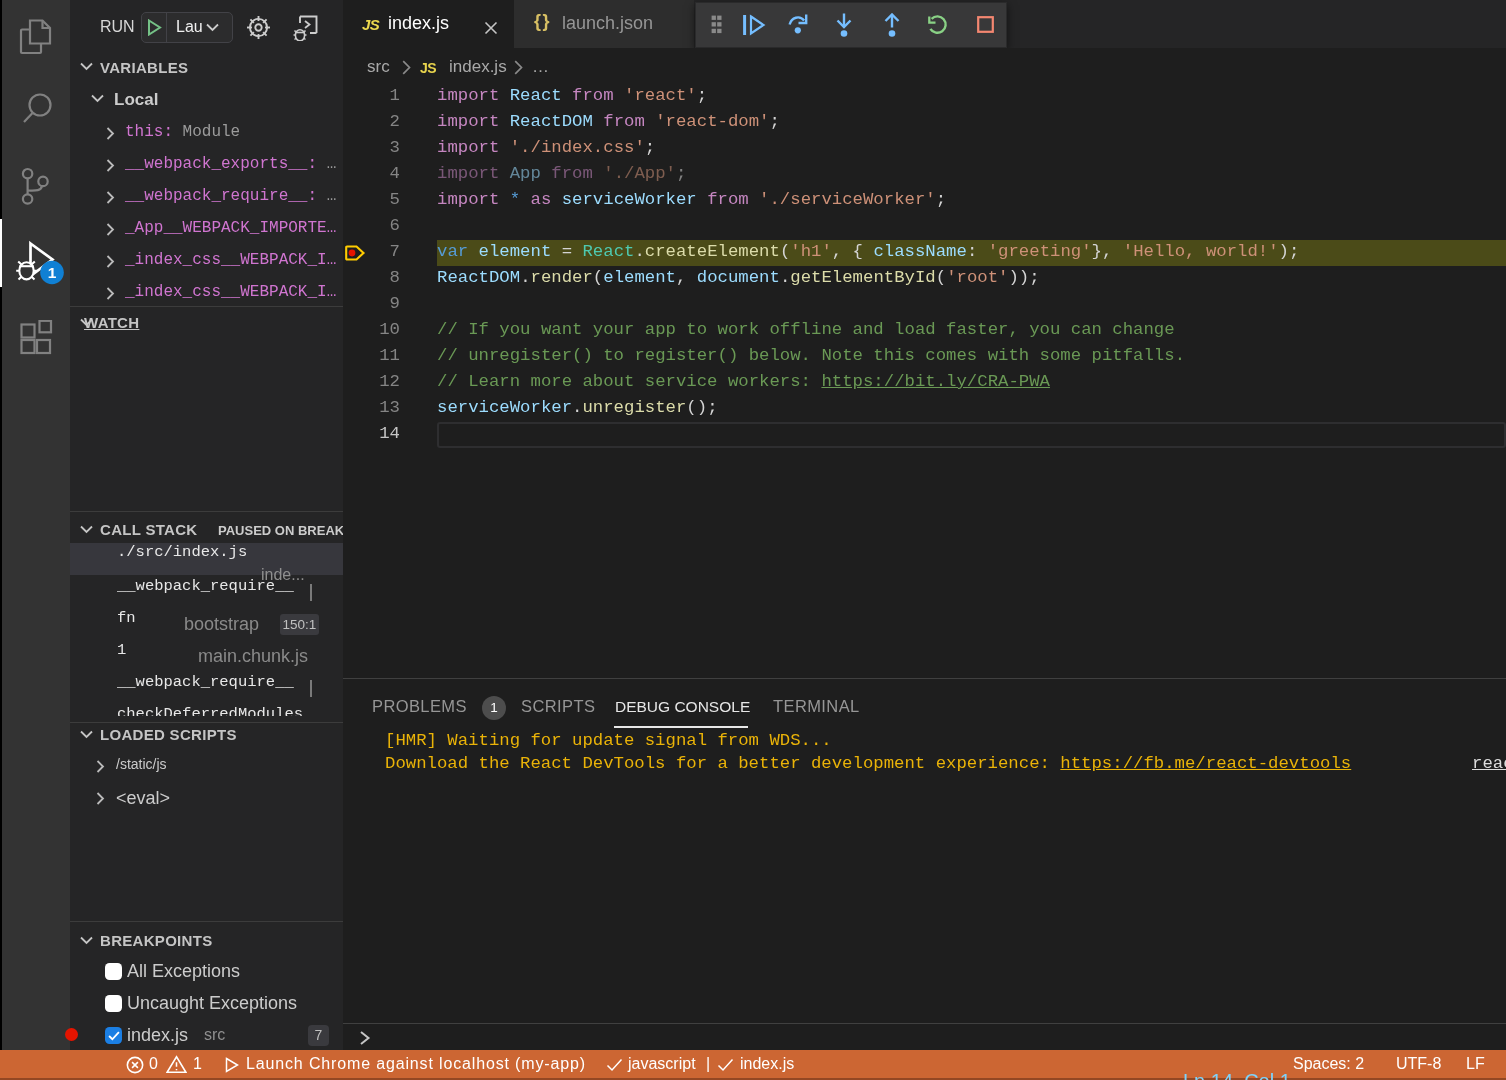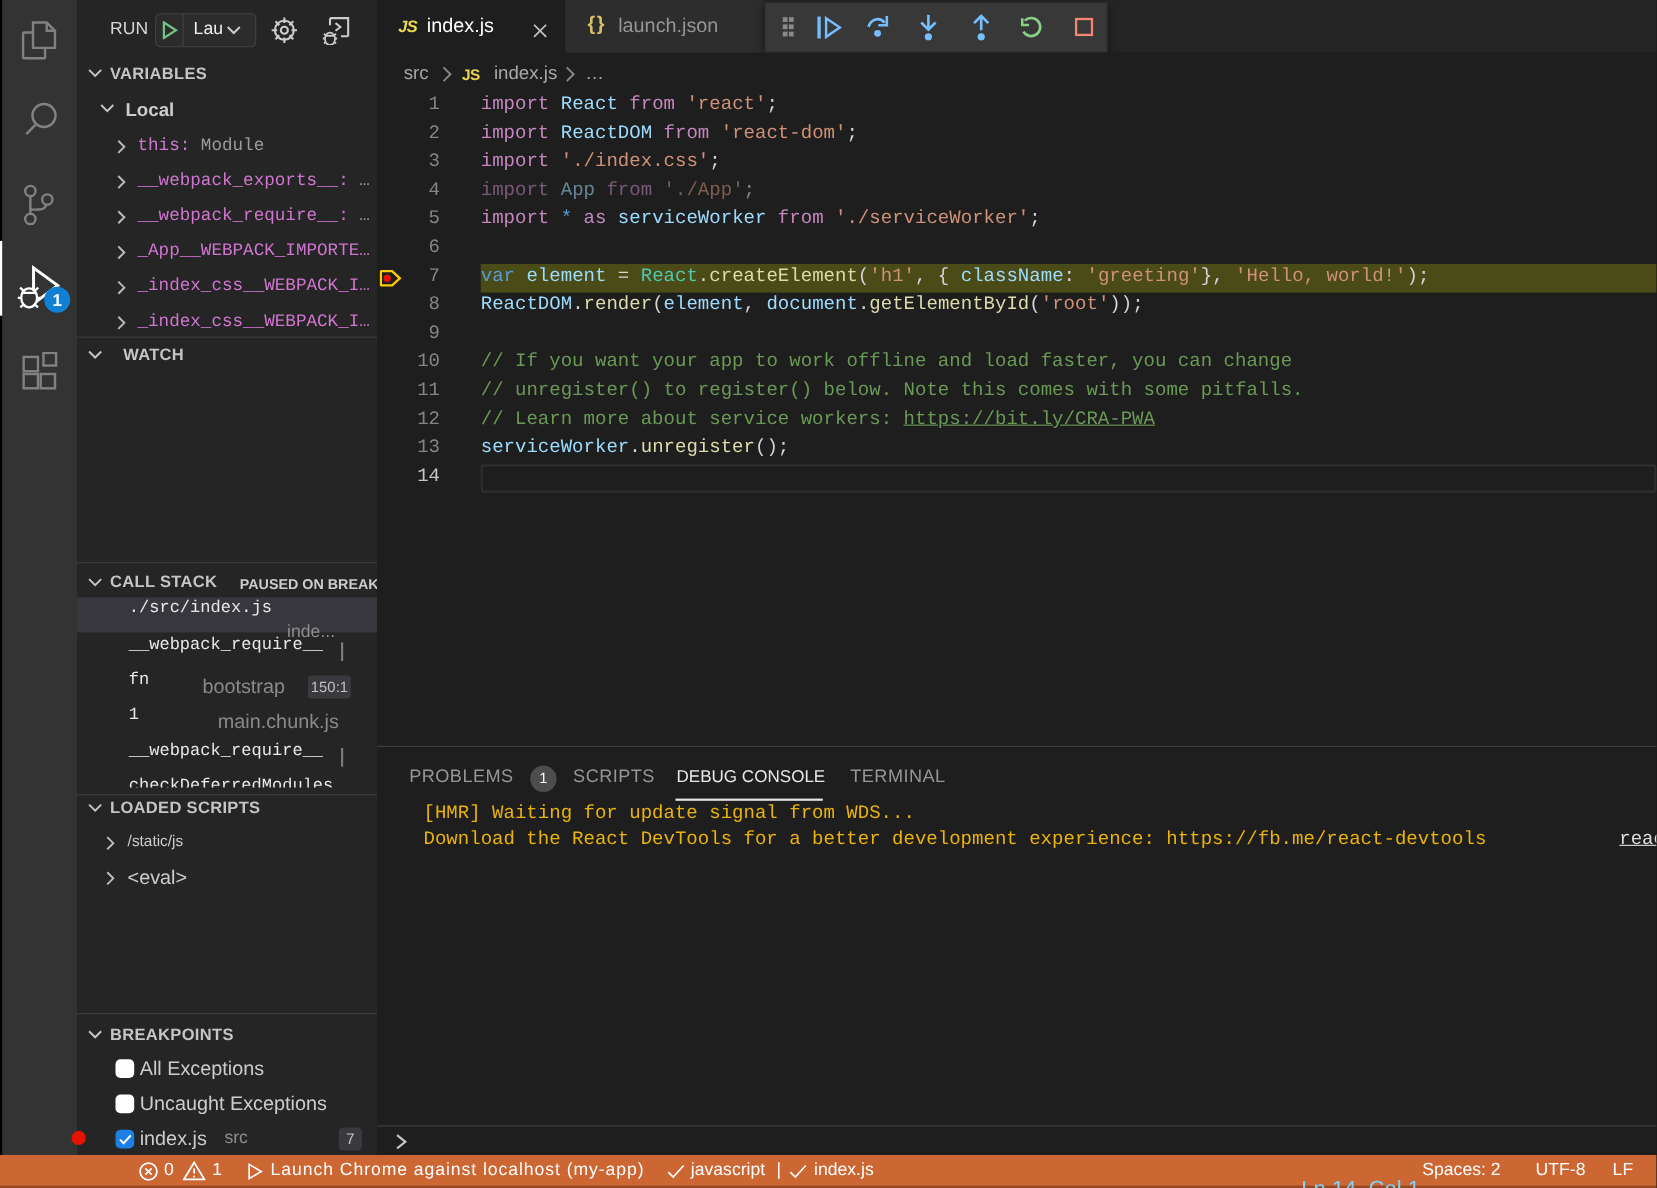--- a/index.html
+++ b/index.html
@@ -134,21 +134,21 @@
     <path d="M1.5 1 L7 6.5 L1.5 12"></path>
   </svg>
 <svg class="abs" style="left:106px;top:287px;" width="9" height="13" viewBox="0 0 9 13" fill="none" stroke="#bbbbbb" stroke-width="1.8">
     <path d="M1.5 1 L7 6.5 L1.5 12"></path>
   </svg>
 
 <div class="sep" style="top:306px;"></div>
 <svg class="abs" style="left:80px;top:318px;" width="13" height="9" viewBox="0 0 13 9" fill="none" stroke="#c5c5c5" stroke-width="1.8">
     <path d="M1 1.5 L6.5 7 L12 1.5"></path>
   </svg>
-<div class="abs hdr" style="left:112px;top:314px;">WATCH</div>
+<div class="abs hdr" style="left:84px;top:314px;text-decoration:underline;">WATCH</div>
 
 <div class="sep" style="top:511px;"></div>
 <svg class="abs" style="left:80px;top:525px;" width="13" height="9" viewBox="0 0 13 9" fill="none" stroke="#c5c5c5" stroke-width="1.8">
     <path d="M1 1.5 L6.5 7 L12 1.5"></path>
   </svg>
 <div class="abs hdr" style="left:100px;top:521px;">CALL STACK</div>
 <div class="abs" style="left:218px;top:523px;width:125px;overflow:hidden;font-size:13px;font-weight:bold;color:#cccccc;white-space:pre;">PAUSED ON BREAKPOINT</div>
 <div class="abs" style="left:70px;top:543px;width:273px;height:32px;background:#37373d;"></div>
 <div class="abs" style="left:117px;top:543px;height:32px;line-height:32px;font:15.5px 'Liberation Mono',monospace;color:#e8e8e8;">./src/index.js</div>
 <div class="abs" style="left:261px;top:559px;height:32px;line-height:32px;font-size:16px;color:#8f8f8f;">inde...</div>
@@ -292,21 +292,21 @@
 <div class="cl" style="top:395px;"><span class="id">serviceWorker</span><span class="p">.</span><span class="fn">unregister</span><span class="p">();</span></div>
 
 <div class="abs" id="panel" style="left:343px;top:678px;width:1163px;height:372px;background:#1e1e1e;border-top:1px solid #404040;"></div>
 <div class="abs" style="left:372px;top:697px;font-size:16.5px;color:#969696;letter-spacing:0.4px;">PROBLEMS</div>
 <div class="abs" style="left:482px;top:696px;width:24px;height:24px;background:#4d4d4d;border-radius:50%;text-align:center;line-height:24px;font-size:13.5px;color:#ffffff;">1</div>
 <div class="abs" style="left:521px;top:697px;font-size:16.5px;color:#969696;letter-spacing:0.4px;">SCRIPTS</div>
 <div class="abs" style="left:615px;top:698px;font-size:15.5px;color:#e7e7e7;">DEBUG CONSOLE</div>
 <div class="abs" style="left:614px;top:726px;width:134px;height:2px;background:#e7e7e7;"></div>
 <div class="abs" style="left:773px;top:697px;font-size:16.5px;color:#969696;letter-spacing:0.4px;">TERMINAL</div>
 <div class="abs" style="left:385px;top:729px;font:17.32px 'Liberation Mono',monospace;line-height:23px;color:#eab308;white-space:pre;">[HMR] Waiting for update signal from WDS...
-Download the React DevTools for a better development experience: <span style="">https://fb.me/react-devtools</span></div>
+Download the React DevTools for a better development experience: <span style="text-decoration:underline;">https://fb.me/react-devtools</span></div>
 <div class="abs" style="left:1472px;top:752px;width:34px;overflow:hidden;font:17.32px 'Liberation Mono',monospace;line-height:23px;color:#dddddd;"><span style="text-decoration:underline;">react</span></div>
 <div class="abs" style="left:343px;top:1023px;width:1163px;height:1px;background:#404040;"></div>
 <svg class="abs" style="left:359px;top:1030px;" width="12" height="16" viewBox="0 0 12 16" fill="none" stroke="#c5c5c5" stroke-width="2">
     <path d="M2 2 L9.5 8 L2 14"></path>
   </svg>
 
 <div class="abs" id="status" style="left:0;top:1050px;width:1506px;height:30px;background:#cc6633;color:#ffffff;font-size:16px;border-bottom:2px solid rgba(40,15,5,0.35);"></div>
 <svg class="abs" style="left:126px;top:1056px;" width="18" height="18" viewBox="0 0 16 16" fill="none" stroke="#ffffff" stroke-width="1.4">
   <circle cx="8" cy="8" r="6.8"></circle>
     <path d="M5.4 5.4 L10.6 10.6 M10.6 5.4 L5.4 10.6"></path>

